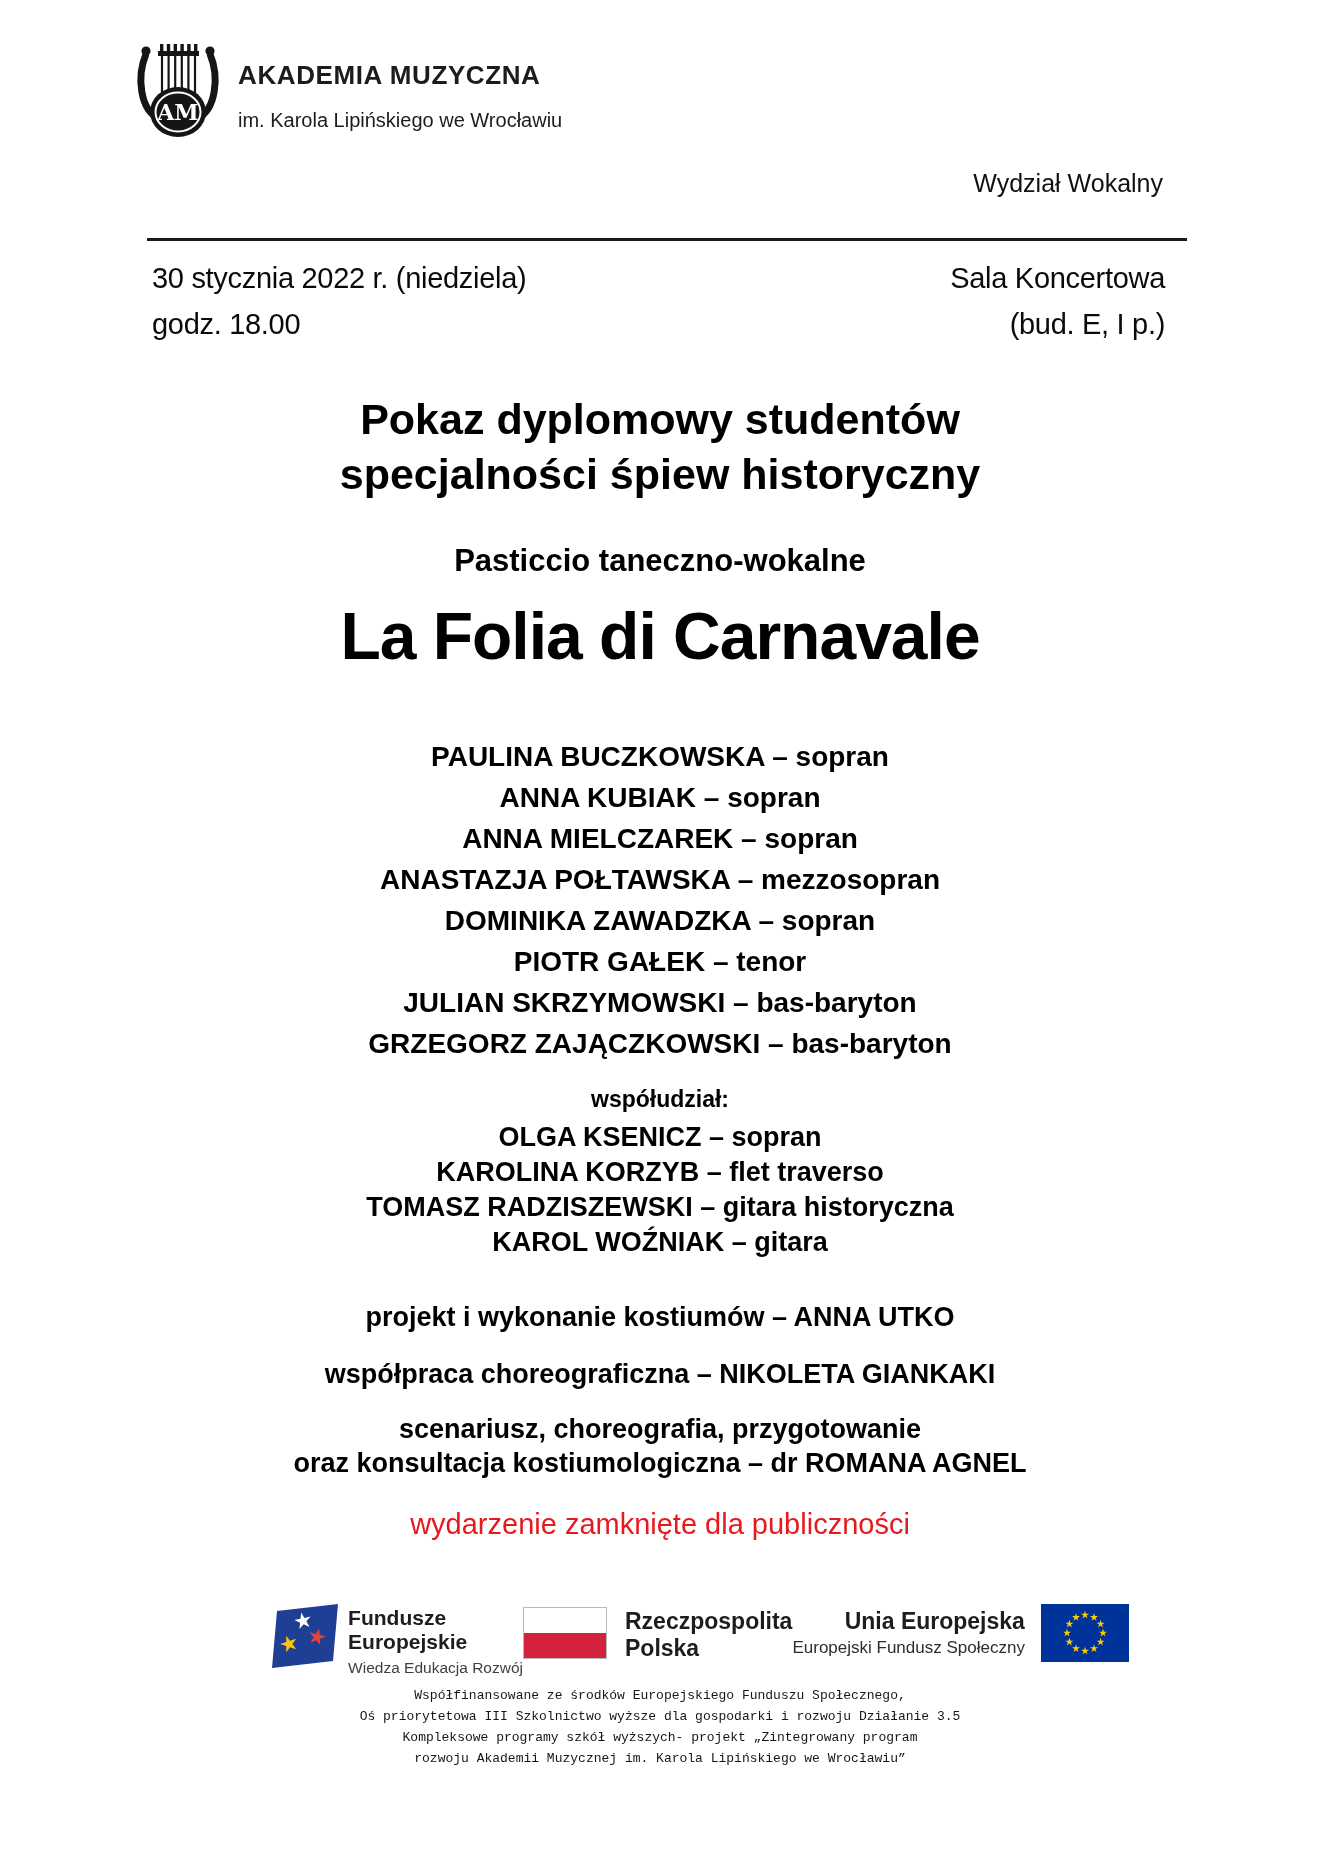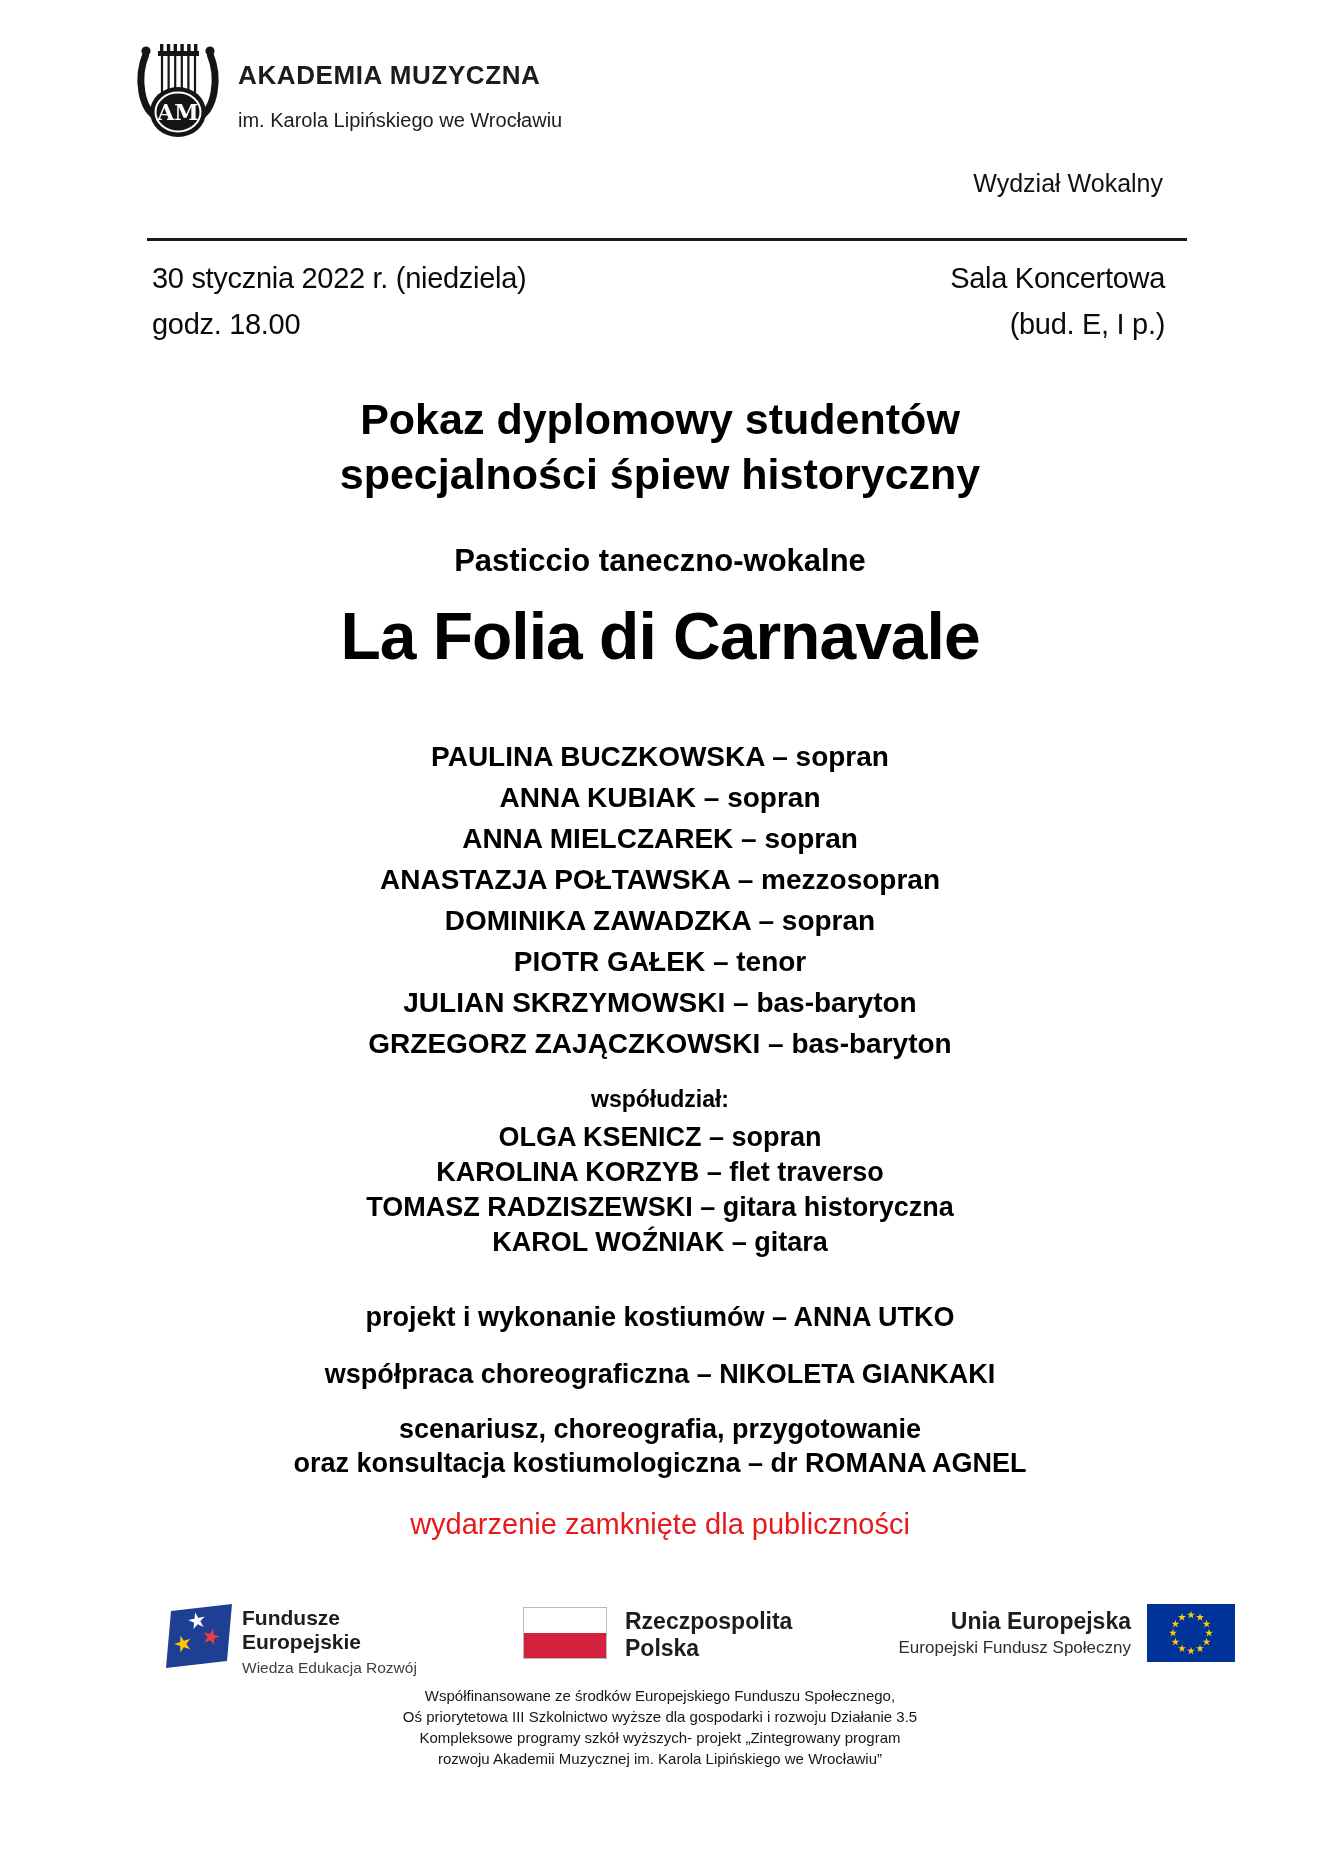--- a/index.html
+++ b/index.html
@@ -36,35 +36,35 @@
   .collab-list{margin:6px 0 0;padding:0;list-style:none;text-align:center;
     font-size:27px;font-weight:bold;line-height:35px;}
   
   .credit{text-align:center;font-size:27px;font-weight:bold;line-height:34px;}
   .credit.c1{margin-top:40px;}
   .credit.c2{margin-top:23px;}
   .credit.c3{margin-top:21px;}
   
   .notice{margin-top:26px;text-align:center;font-size:29px;line-height:36px;color:#e8191c;}
   
-  .logos{margin:62px 85px 0 166px;display:flex;justify-content:space-between;align-items:flex-start;}
+  .logos{margin:62px 85px 0 166px;display:flex;justify-content:center;align-items:flex-start;}
   .logo-group{display:flex;align-items:flex-start;}
   .fe-text{margin-left:10px;padding-top:2px;color:#1d1d1b;}
   .fe-name{font-size:21px;line-height:24px;font-weight:bold;}
   .fe-tagline{font-size:15.5px;margin-top:5px;color:#3f3f41;}
   .pl-flag{width:84px;height:52px;border:1px solid #b9b9b9;box-sizing:border-box;margin-top:3px;}
   .pl-flag .w{height:50%;background:#ffffff;}
   .pl-flag .r{height:50%;background:#d4213d;}
   .pl-text{margin-left:18px;padding-top:4px;font-size:23px;line-height:27px;font-weight:bold;color:#1d1d1b;}
   .eu-text{text-align:right;padding-top:4px;margin-right:16px;color:#1d1d1b;}
   .eu-name{font-size:23px;line-height:26px;font-weight:bold;}
   .eu-sub{font-size:17px;margin-top:4px;color:#2e2e30;}
   .eu-flag{width:88px;height:58px;}
   
-  .fineprint{margin-top:8px;text-align:center;font-size:15px;line-height:21px;color:#161616;}
+  .fineprint{margin-top:8px;text-align:center;font-size:13px;line-height:21px;color:#161616;font-family:Liberation Mono, monospace;}
   .hidden-defs{position:absolute;width:0;height:0;overflow:hidden;}
 </style>
 </head>
 <body>
 
 <svg class="hidden-defs" aria-hidden="true">
   <defs>
     <path id="star5" d="M0,-10 L2.25,-3.09 L9.51,-3.09 L3.63,1.18 L5.88,8.09 L0,3.82 L-5.88,8.09 L-3.63,1.18 L-9.51,-3.09 L-2.25,-3.09 Z"></path>
   </defs>
 </svg>

